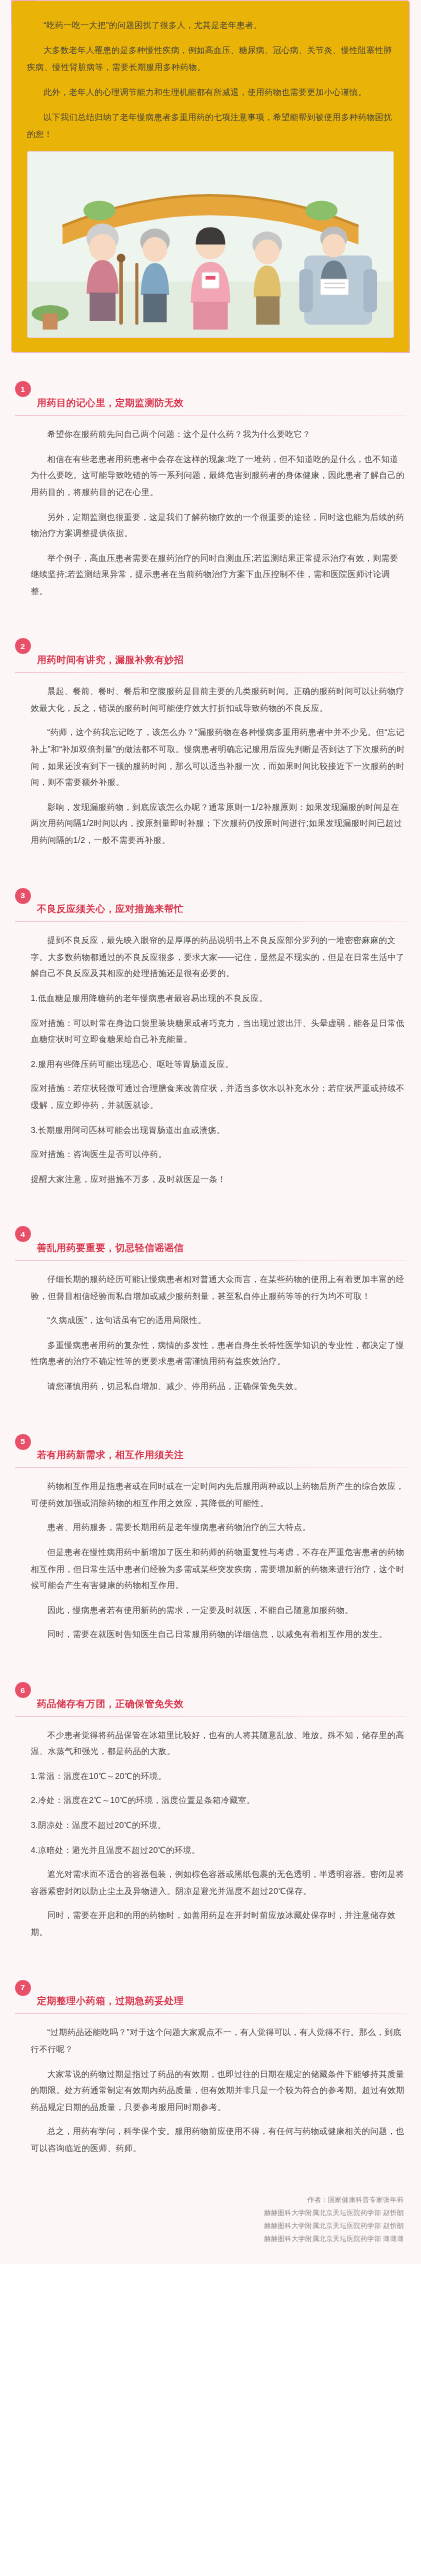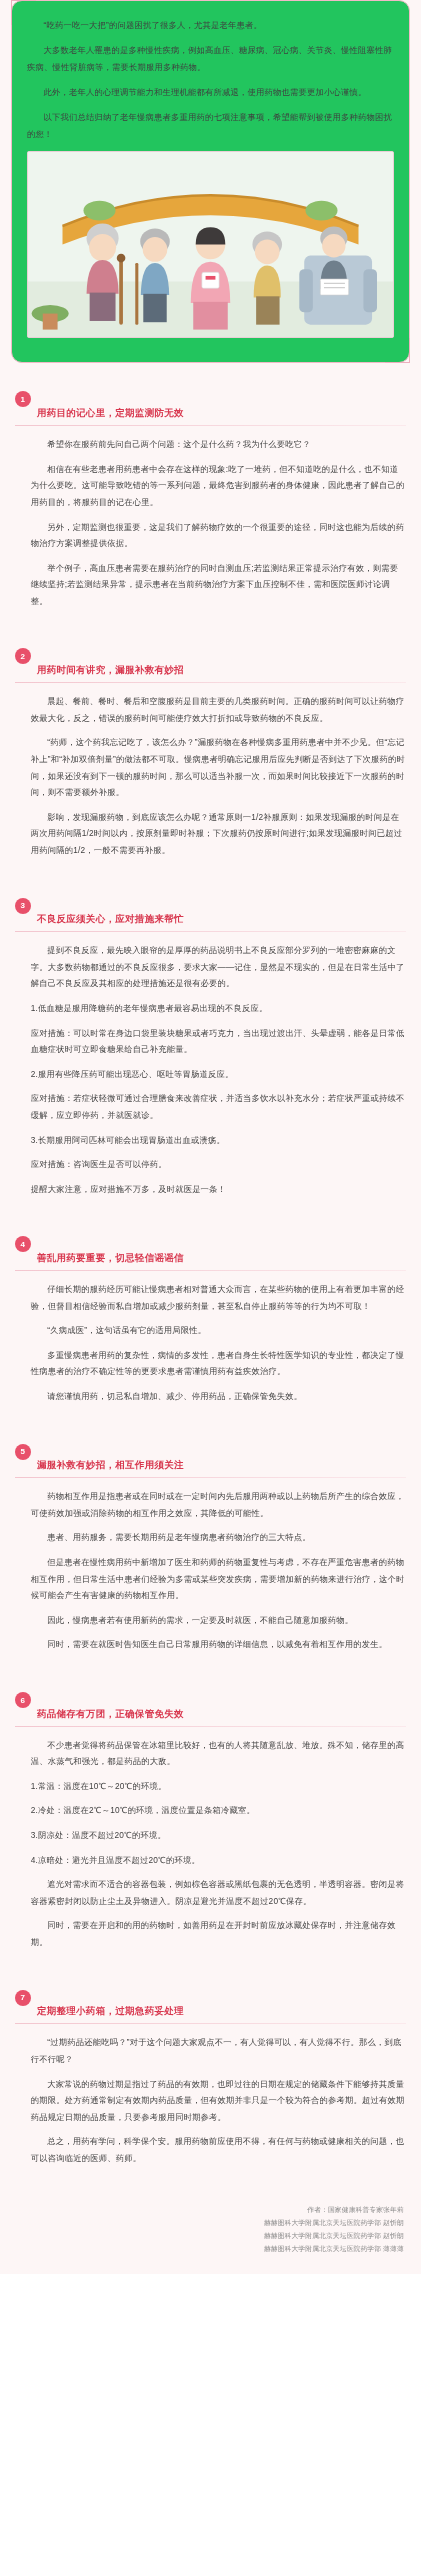--- a/index.html
+++ b/index.html
@@ -14,24 +14,24 @@
     width: 421px;
     position: relative;
     background: #fdf6f6;
     padding: 0 0 12.3px 0;
   }
 
   
   .intro {
     position: relative;
     margin: 0 11px;
-    padding: 16px 15px 24px 15px;
-    background: #22c55e;
+    padding: 16px 15px 14px 15px;
+    background: #eab308;
     border: 1.2px solid #f0b9c6;
-    border-radius: 11px;
+    border-radius: 3px;
   }
   .intro-p {
     font-size: 8.3px;
     line-height: 2.0;
     text-indent: 2em;
     margin: 0 0 8.6px 0;
     color: #3f3f3f;
     letter-spacing: 0.2px;
   }
   .intro-p:last-child { margin-bottom: 11px; }
@@ -235,21 +235,21 @@
     <div class="sec-rule"></div>
     <p class="sec-p">仔细长期的服药经历可能让慢病患者相对普通大众而言，在某些药物的使用上有着更加丰富的经验，但督目相信经验而私自增加或减少服药剂量，甚至私自停止服药等等的行为均不可取！</p>
     <p class="sec-p">“久病成医”，这句话虽有它的适用局限性。</p>
     <p class="sec-p">多重慢病患者用药的复杂性，病情的多发性，患者自身生长特性医学知识的专业性，都决定了慢性病患者的治疗不确定性等的更要求患者需谨慎用药有益疾效治疗。</p>
     <p class="sec-p">请您谨慎用药，切忌私自增加、减少、停用药品，正确保管免失效。</p>
   </div>
 
   <div class="section">
     <div class="sec-head">
       <span class="sec-num">5</span>
-      <span class="sec-title">漏服补救有妙招，相互作用须关注</span>
+      <span class="sec-title">若有用药新需求，相互作用须关注</span>
     </div>
     <div class="sec-rule"></div>
     <p class="sec-p">药物相互作用是指患者或在同时或在一定时间内先后服用两种或以上药物后所产生的综合效应，可使药效加强或消除药物的相互作用之效应，其降低的可能性。</p>
     <p class="sec-p">患者、用药服务，需要长期用药是老年慢病患者药物治疗的三大特点。</p>
     <p class="sec-p">但是患者在慢性病用药中新增加了医生和药师的药物重复性与考虑，不存在严重危害患者的药物相互作用，但日常生活中患者们经验为多需或某些突发疾病，需要增加新的药物来进行治疗，这个时候可能会产生有害健康的药物相互作用。</p>
     <p class="sec-p">因此，慢病患者若有使用新药的需求，一定要及时就医，不能自己随意加服药物。</p>
     <p class="sec-p">同时，需要在就医时告知医生自己日常服用药物的详细信息，以减免有着相互作用的发生。</p>
   </div>
 
   <div class="section">

